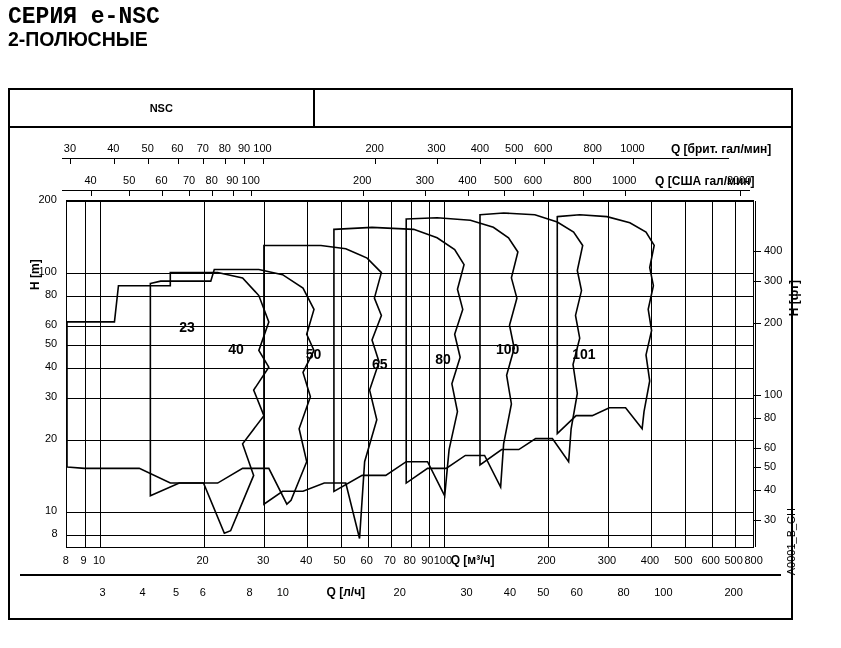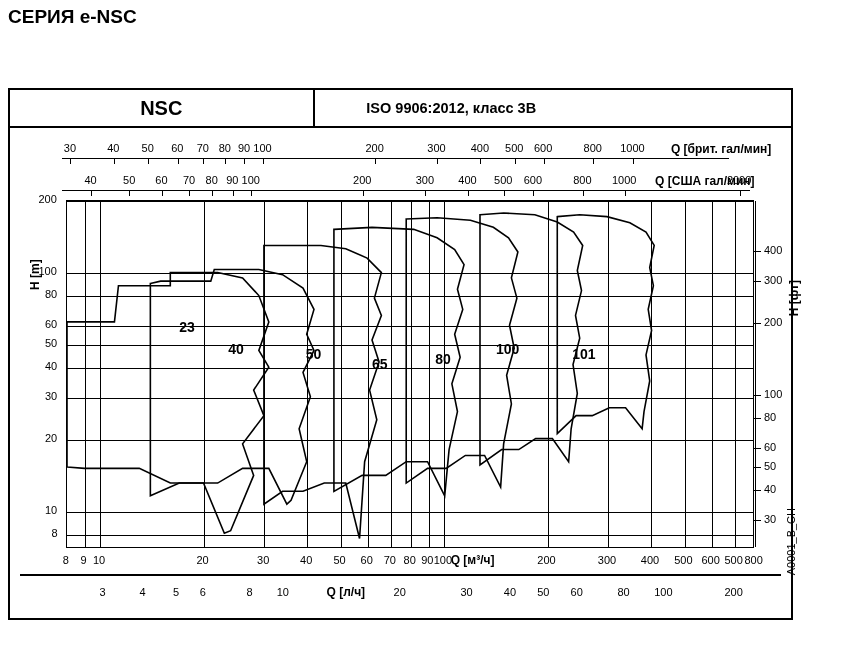--- a/index.html
+++ b/index.html
@@ -7,42 +7,42 @@
     width:841px;height:648px;background:#ffffff;
     font-family:"Liberation Sans", sans-serif;
     color:#000;
     position:relative;
     overflow:hidden;
   }
   #title-block{position:absolute;left:8px;top:6px;width:820px;}
   #title-block .line{
     font-weight:bold;font-size:19px;line-height:22px;letter-spacing:0px;
   }
-  #title-block .line1{font-size:19px;}
+  #title-block .line1{font-size:23px;font-family:Liberation Mono, monospace;}
   #title-block .line2{font-size:19.5px;}
   #title-block .line3{font-size:19.5px;}
 
   
   #sheet{
     position:absolute;left:8px;top:88px;width:785px;height:532px;
     border:2px solid #000;box-sizing:border-box;background:#fff;
   }
   
   #header-band{
     position:absolute;left:0;top:0;width:100%;height:38px;
     border-bottom:2px solid #000;box-sizing:border-box;display:flex;
   }
   #header-band .cell{
     display:flex;align-items:center;justify-content:center;
     font-size:15px;font-weight:bold;box-sizing:border-box;
   }
   #header-band .c1{width:39%;border-right:2px solid #000;}
   #header-band .c2{width:26%;border-right:2px solid #000;}
   #header-band .c3{width:35%;}
-  #header-band .c1 span{font-size:20px;}
+  #header-band .c1 span{font-size:11px;}
   #header-band .c3 span{font-weight:bold;font-size:14.5px;}
   .axisline{position:absolute;height:0;border-top:1.5px solid #000;}
   .tick{position:absolute;width:0;border-left:1.5px solid #000;}
   .lbl{position:absolute;font-size:11px;white-space:nowrap;}
   .lblb{position:absolute;font-size:11px;font-weight:bold;white-space:nowrap;}
 
   
   #plot{
     position:absolute;left:56px;top:110px;width:688px;height:348px;
     border:1.5px solid #000;box-sizing:border-box;
@@ -60,30 +60,28 @@
   #sidecode{
     position:absolute;right:6px;top:418px;font-size:11px;
     transform:rotate(-90deg);transform-origin:right top;white-space:nowrap;
   }
 </style>
 </head>
 <body>
 
 <div id="title-block">
   <div class="line line1">СЕРИЯ e-NSC</div>
+  <div class="line line3">2-ПОЛЮСНЫЕ</div>
 </div>
 
 <div id="sheet">
 
   <div id="header-band">
     <div class="cell c1">
       <span>NSC</span>
-    </div>
-    <div class="cell c3">
-      <span>ISO 9906:2012, класс 3В</span>
     </div>
   </div>
 
   <div id="topaxis1"></div>
 
   <div id="topaxis2"></div>
 
   <div id="plot">
     <svg id="curvesvg" viewBox="0 0 688 348" preserveAspectRatio="none">
         <path d="M0.0,121.6 L47.6,121.6 L51.6,85.2 L103.6,85.2 L103.6,72.0 L151.1,72.0 L176.1,77.3 L192.4,95.1 L202.4,121.6 L202.4,121.6 L192.4,150.3 L202.4,167.1 L187.2,190.2 L197.5,215.9 L176.1,244.3 L187.2,276.0 L164.1,331.6 L157.8,334.1 L157.8,334.1 L136.9,283.7 L103.6,283.7 L72.5,268.9 L17.6,268.9 L0.0,267.5 Z" fill="none" stroke="#000" stroke-width="1.6"></path>

